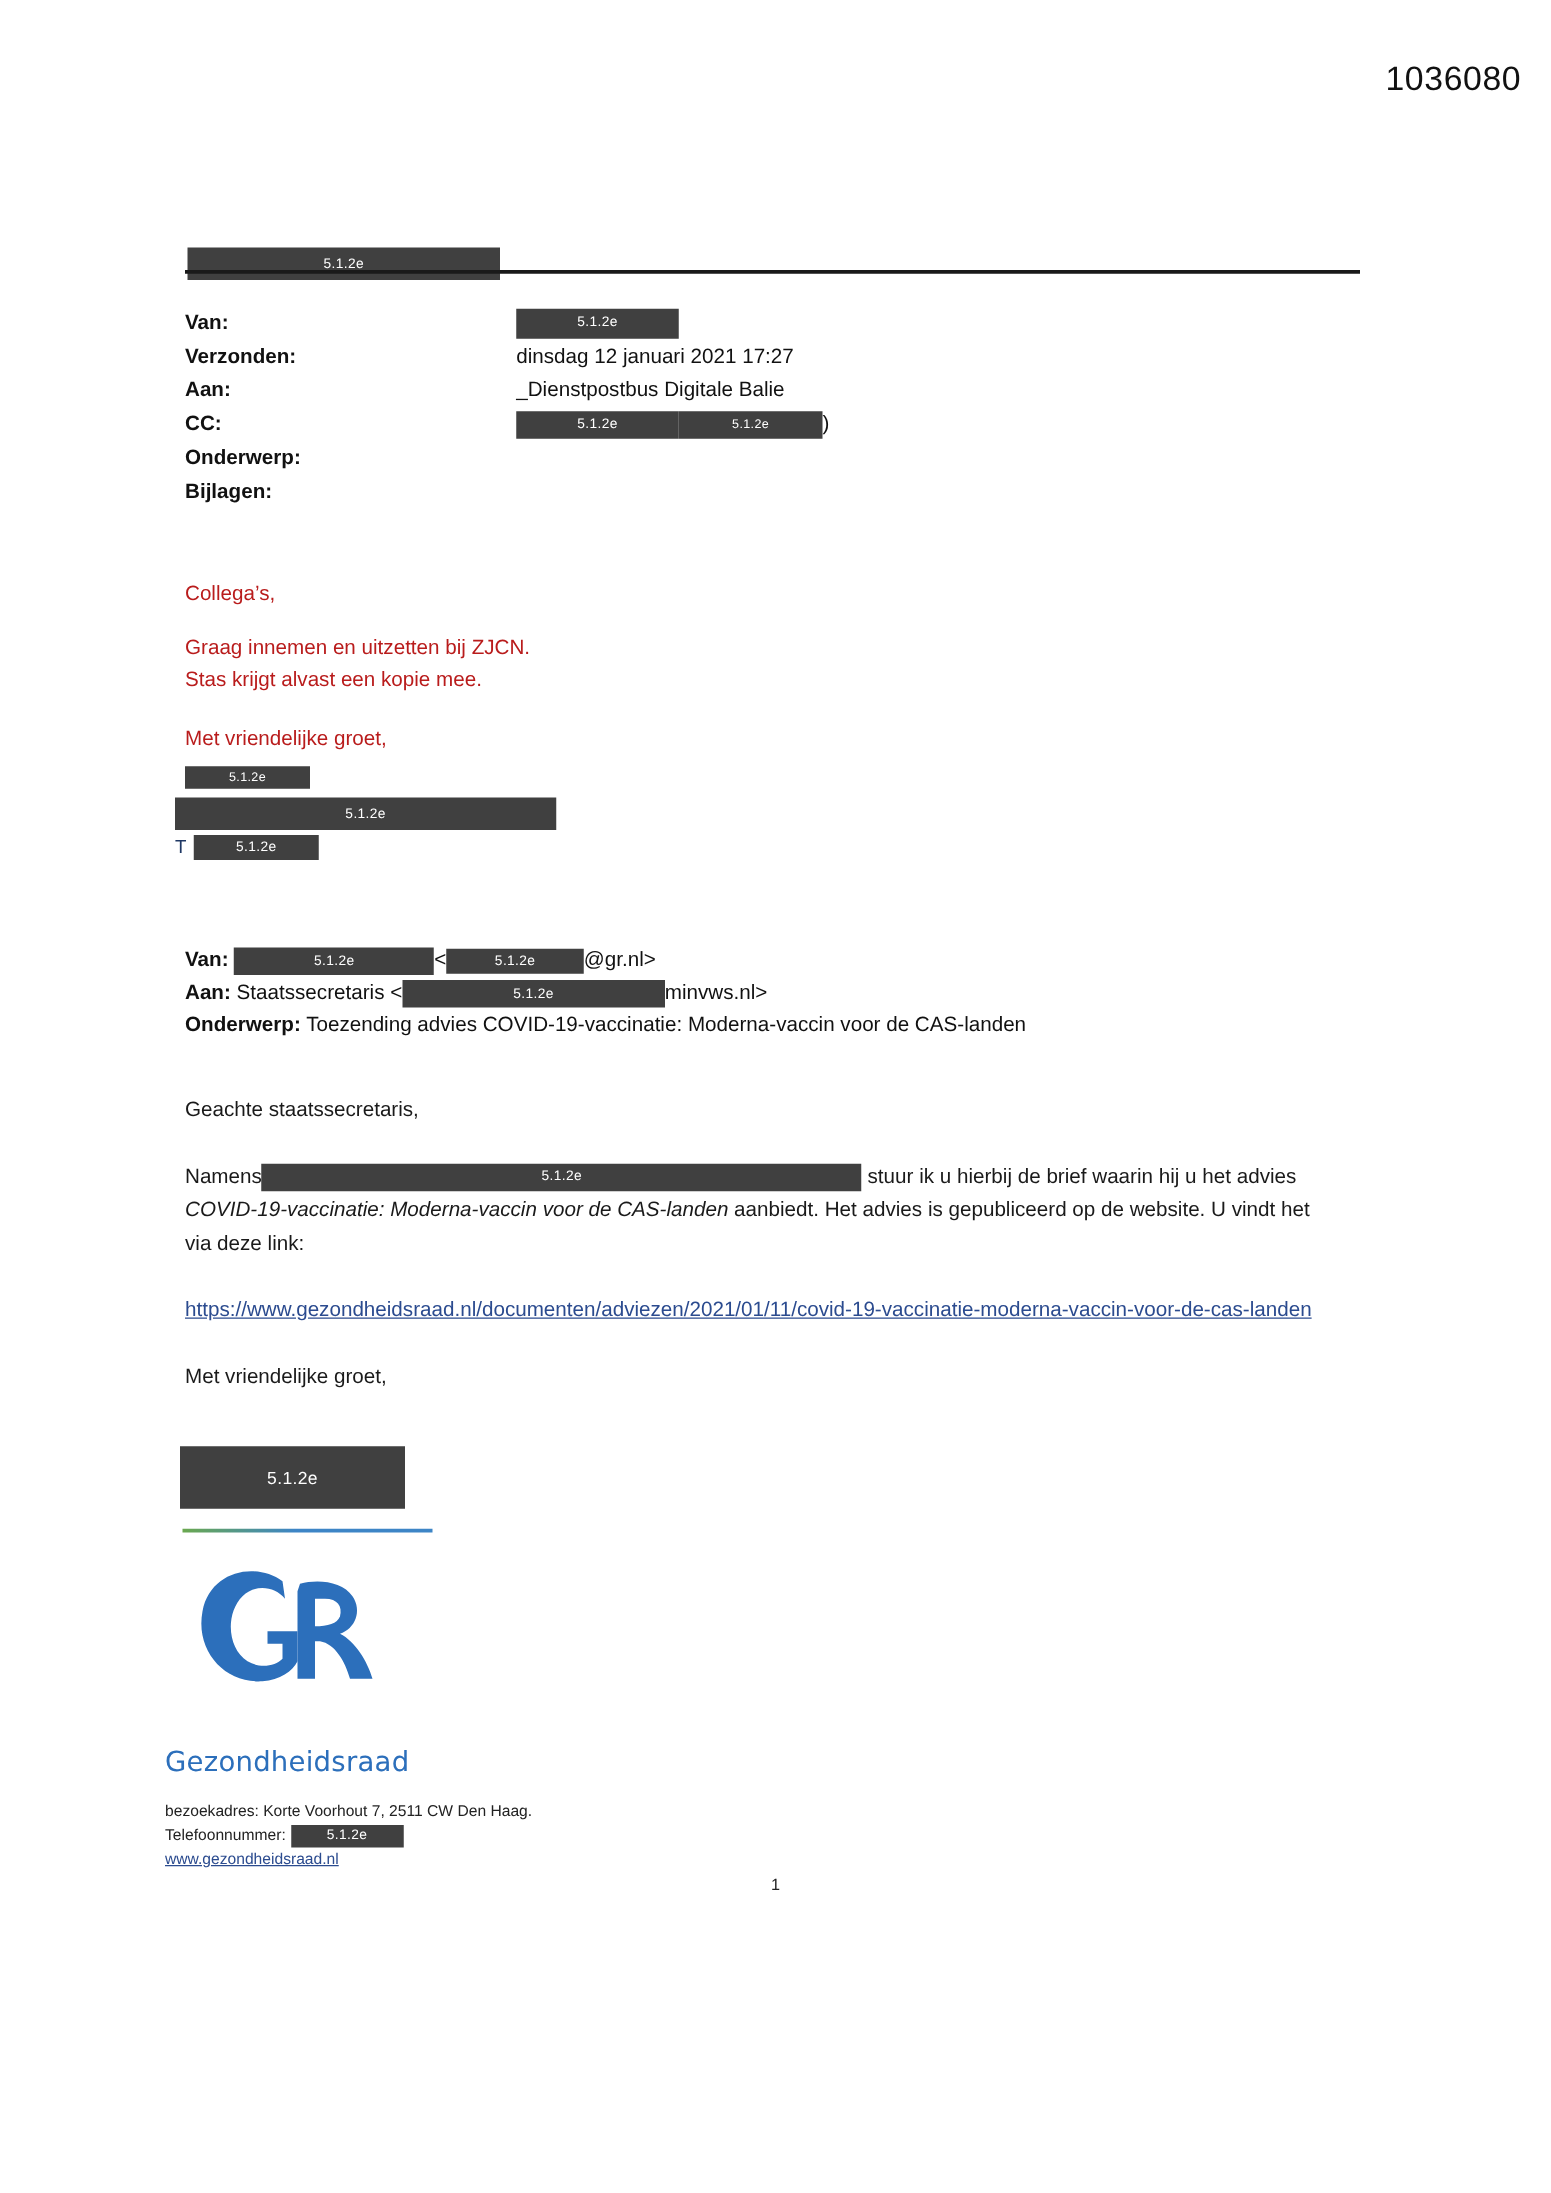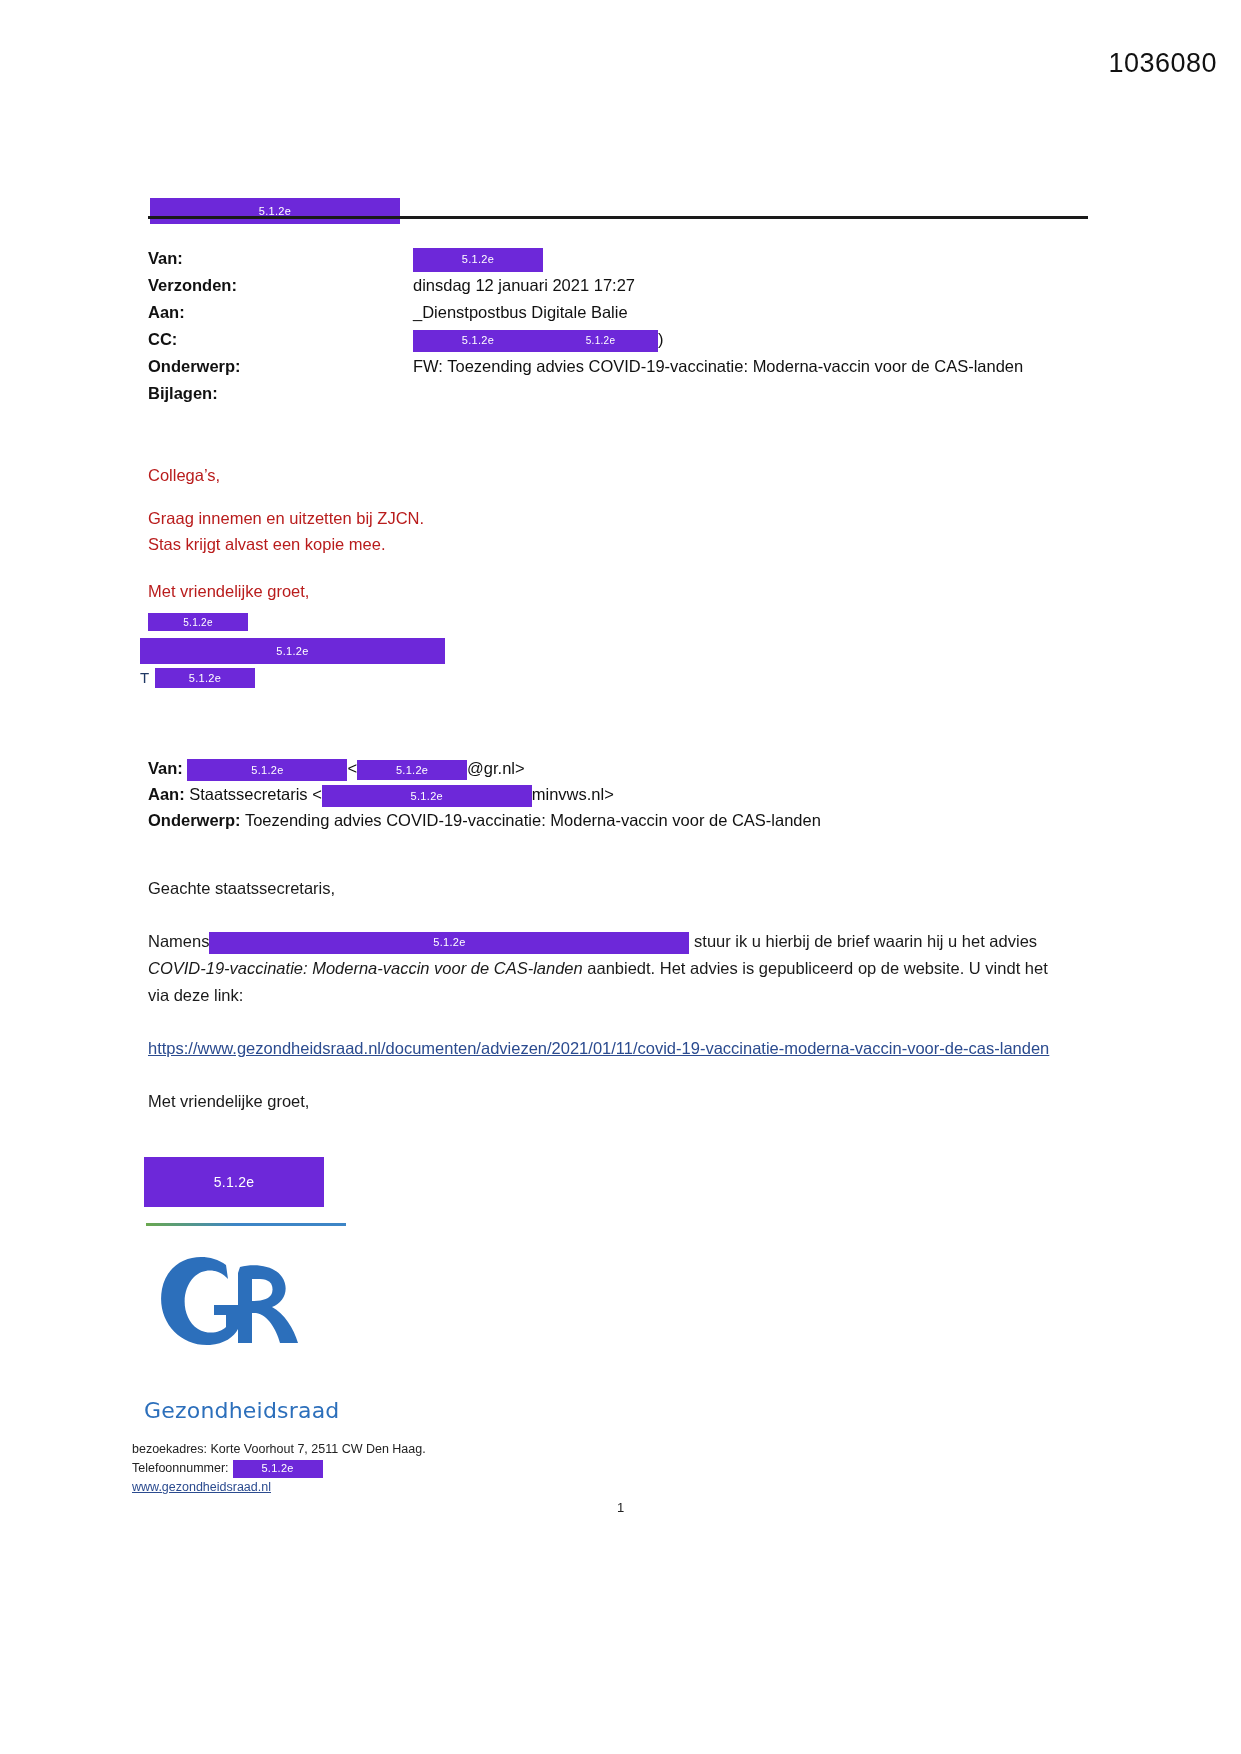--- a/index.html
+++ b/index.html
@@ -22,21 +22,21 @@
   .doc-number {
     position: absolute;
     top: 48px;
     right: 24px;
     font-size: 27px;
     letter-spacing: 0.5px;
     color: #111;
   }
   
   .redaction {
-    background: #6d28d9;
+    background: #404040;
     color: #ffffff;
     display: inline-flex;
     align-items: center;
     justify-content: center;
     font-size: 11px;
     letter-spacing: 0.3px;
     vertical-align: middle;
     font-family: "Liberation Sans", sans-serif;
   }
   
@@ -171,21 +171,21 @@
   .logo {
     position: absolute;
     left: 148px;
     top: 1245px;
     width: 170px;
     height: 130px;
   }
   .logo svg { display: block; }
   .logo-word {
     position: absolute;
-    left: 144px;
+    left: 132px;
     top: 1398px;
     font-size: 22px;
     color: #2c6fbb;
     letter-spacing: 0.2px;
     font-family: "DejaVu Sans", sans-serif;
   }
   .footer-lines {
     position: absolute;
     left: 132px;
     top: 1440px;
@@ -235,21 +235,20 @@
       <div class="val">_Dienstpostbus Digitale Balie</div>
     </div>
     <div class="row cc-row">
       <div class="lbl">CC:</div>
       <div class="val">
         <span class="redaction cc-redaction-1">5.1.2e</span><span class="redaction cc-redaction-2">5.1.2e</span><span>)</span>
       </div>
     </div>
     <div class="row">
       <div class="lbl">Onderwerp:</div>
-      <div class="val">FW: Toezending advies COVID-19-vaccinatie: Moderna-vaccin voor de CAS-landen</div>
     </div>
     <div class="row">
       <div class="lbl">Bijlagen:</div>
     </div>
   </div>
 
   <div class="blk body-blue" id="collegas">Collega’s,</div>
   <div class="blk body-blue" id="graag">
     <div>Graag innemen en uitzetten bij ZJCN.</div>
     <div>Stas krijgt alvast een kopie mee.</div>

